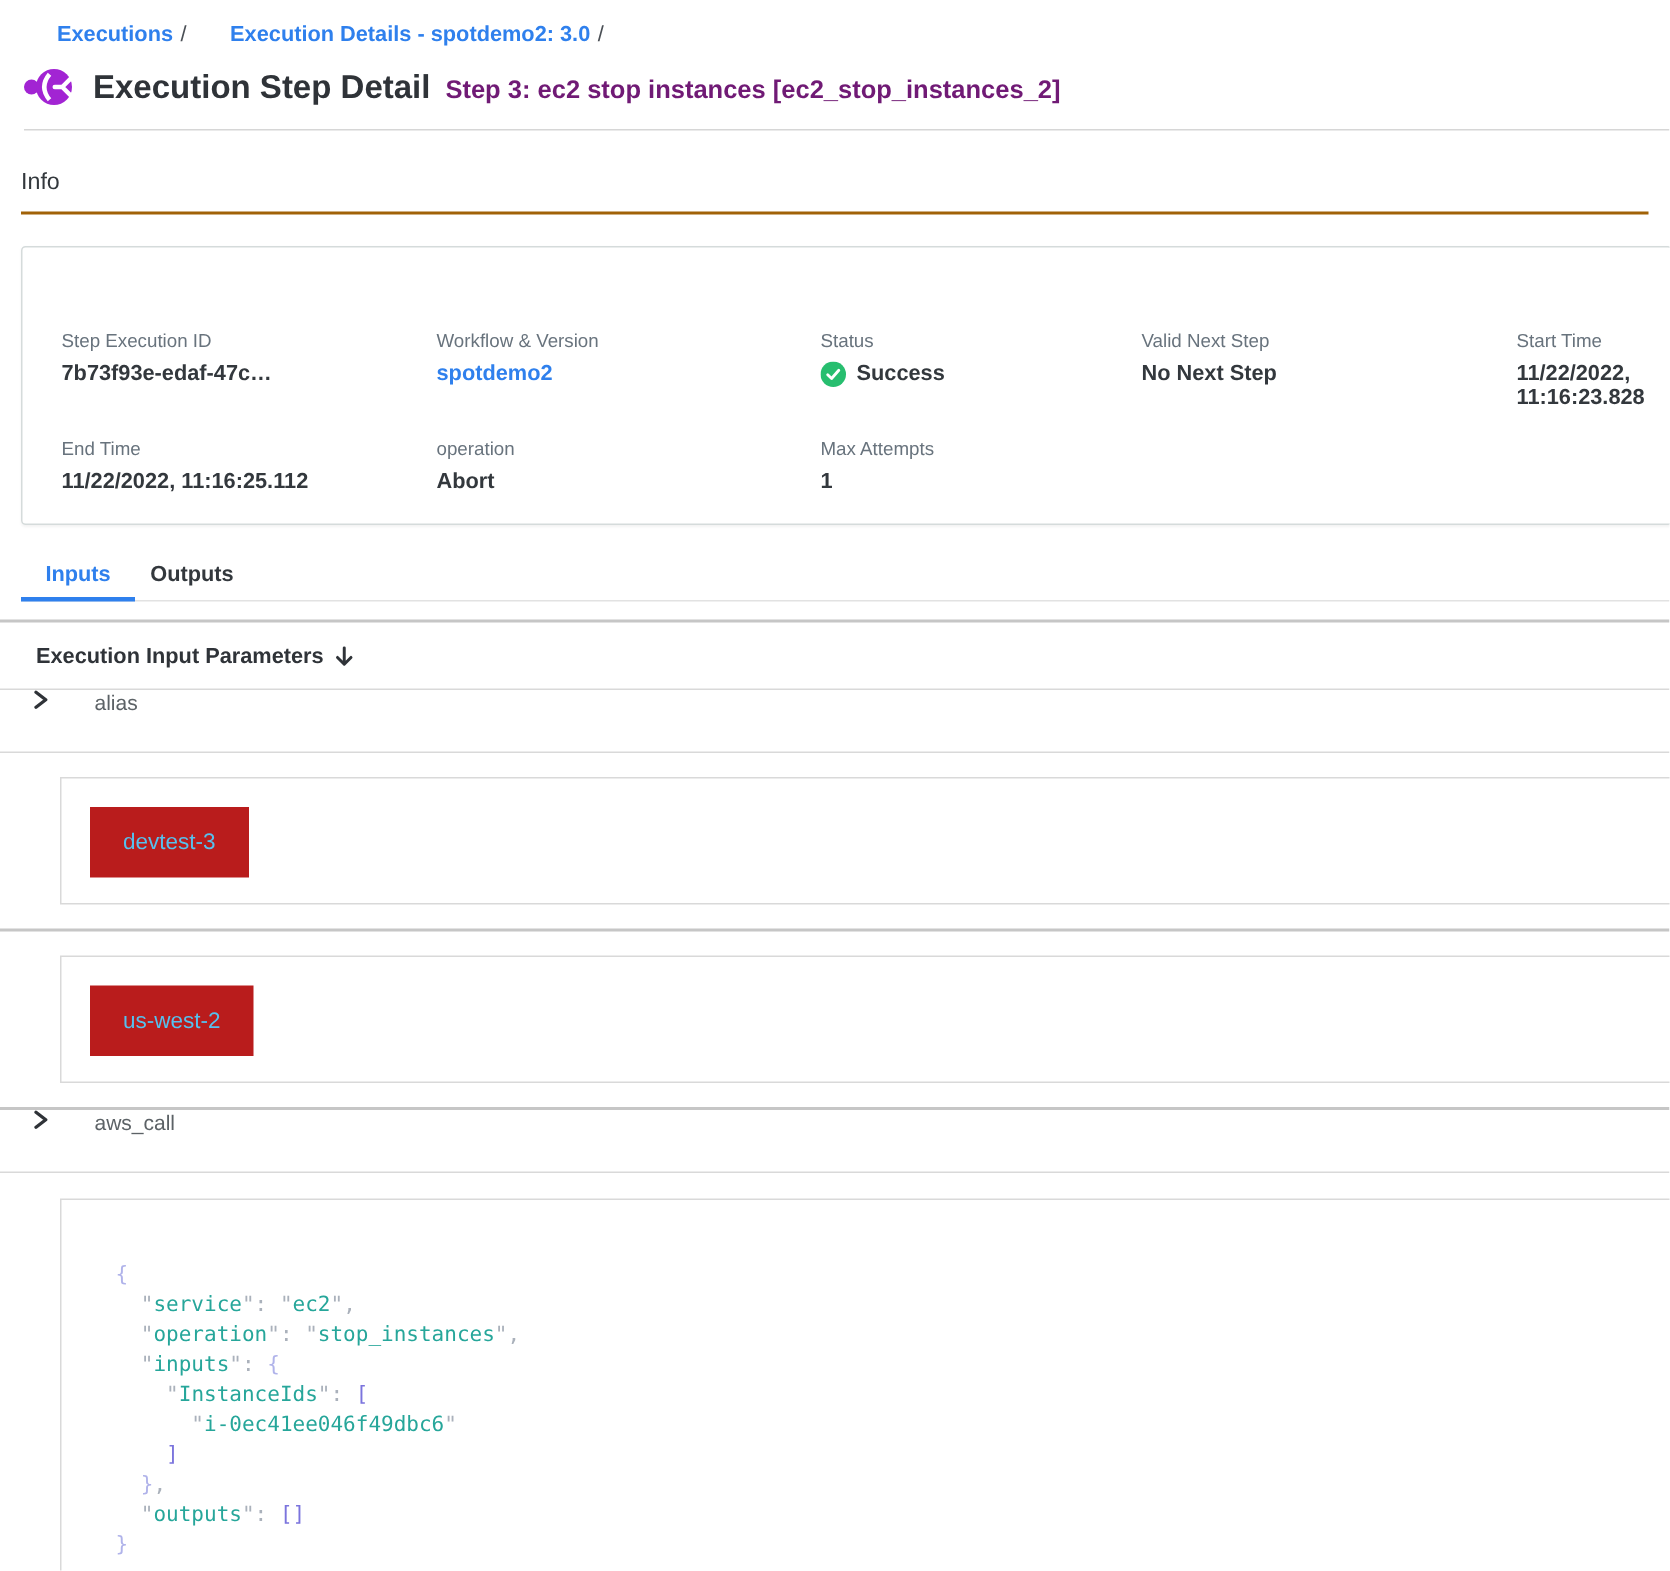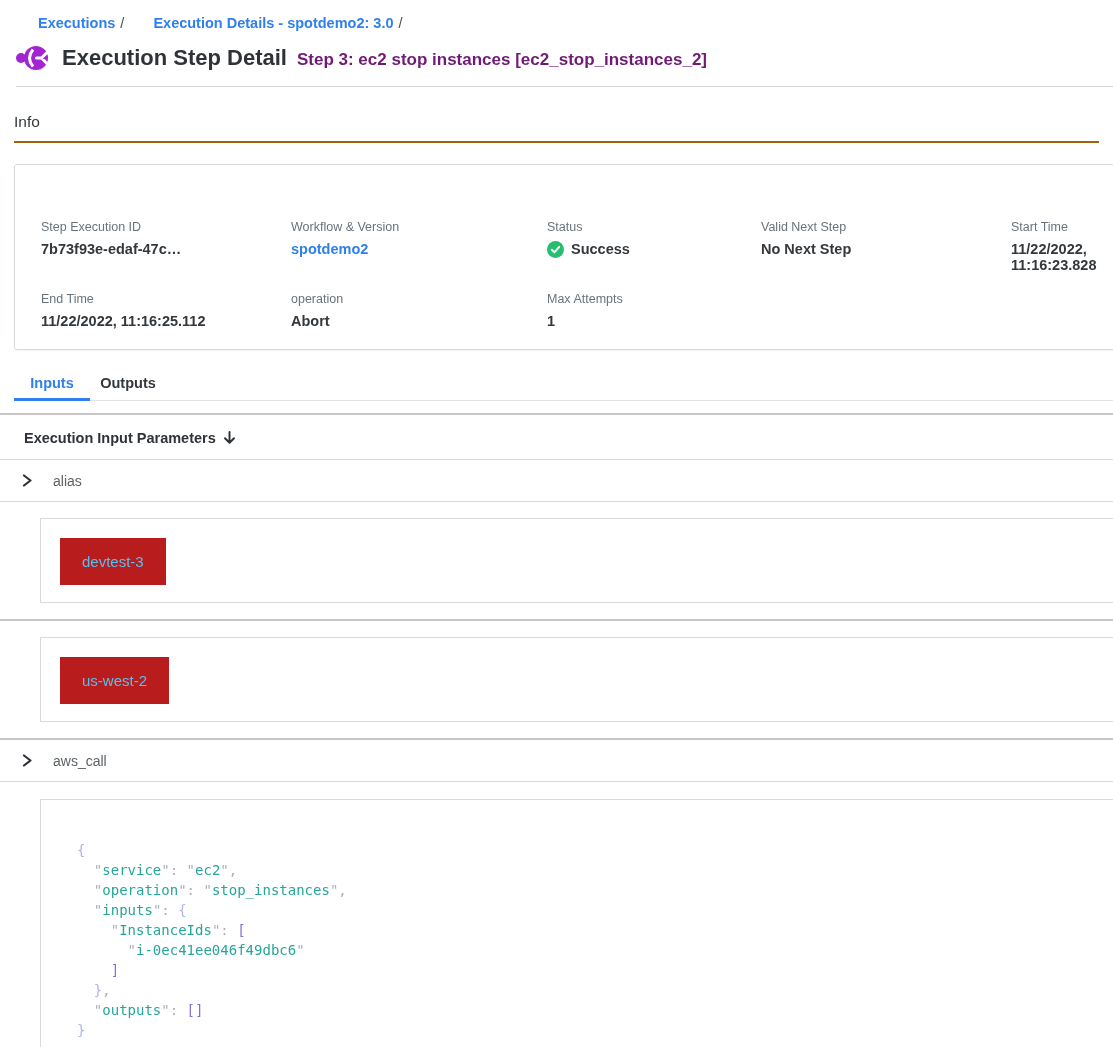--- a/index.html
+++ b/index.html
@@ -45,21 +45,21 @@
 
   .thick-divider { height:2px; background:#c6c6c6; }
   .gap12 { height:12px; }
 
   
   .params-header { display:flex; align-items:center; gap:6px; padding:15px 0 13px 24px;
     border-bottom:1px solid #d9d9d9; font-size:14.5px; font-weight:700; color:#2f3338; }
   .down-arrow-icon { width:15px; height:16px; cursor:pointer; }
 
   
-  .param-header { display:flex; align-items:center; gap:20px; padding:0 0 0 20px;
+  .param-header { display:flex; gap:30px; padding:0 0 0 20px;
     height:42px; border-bottom:1px solid #d9d9d9; cursor:pointer; }
   .chevron-icon { width:13px; height:13px; }
   .param-name { font-size:14px; color:#5c6266; }
   .param-content { margin:16px 0 16px 40px; margin-right:-2px;
     border:1px solid #d9d9d9; }
   .chip-box { padding:19px 0 17px 19px; }
   .chip { display:inline-block; background:#b91c1c; padding:15px 22px; font-size:15px;
     color:var(--chip-blue,#56c0ee); }
 
   

